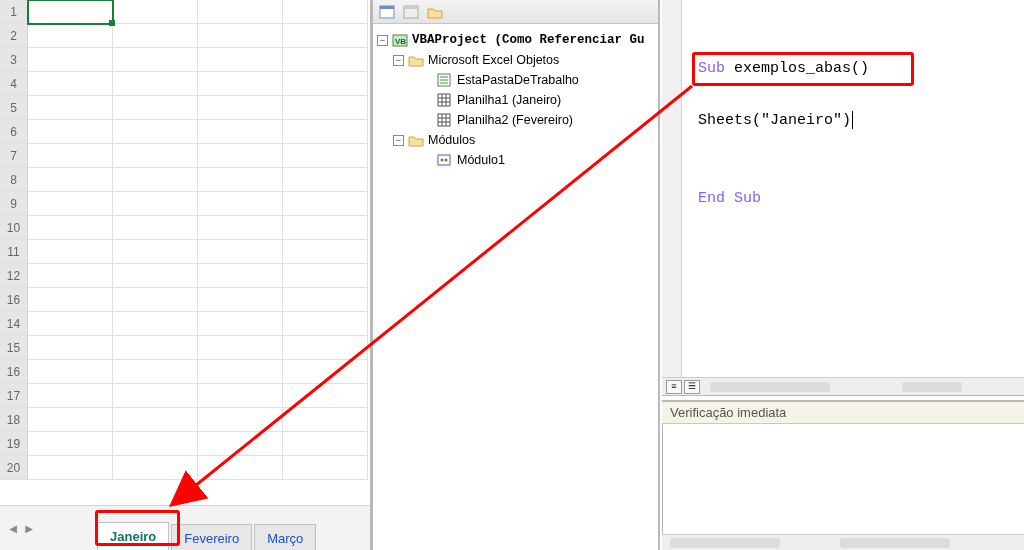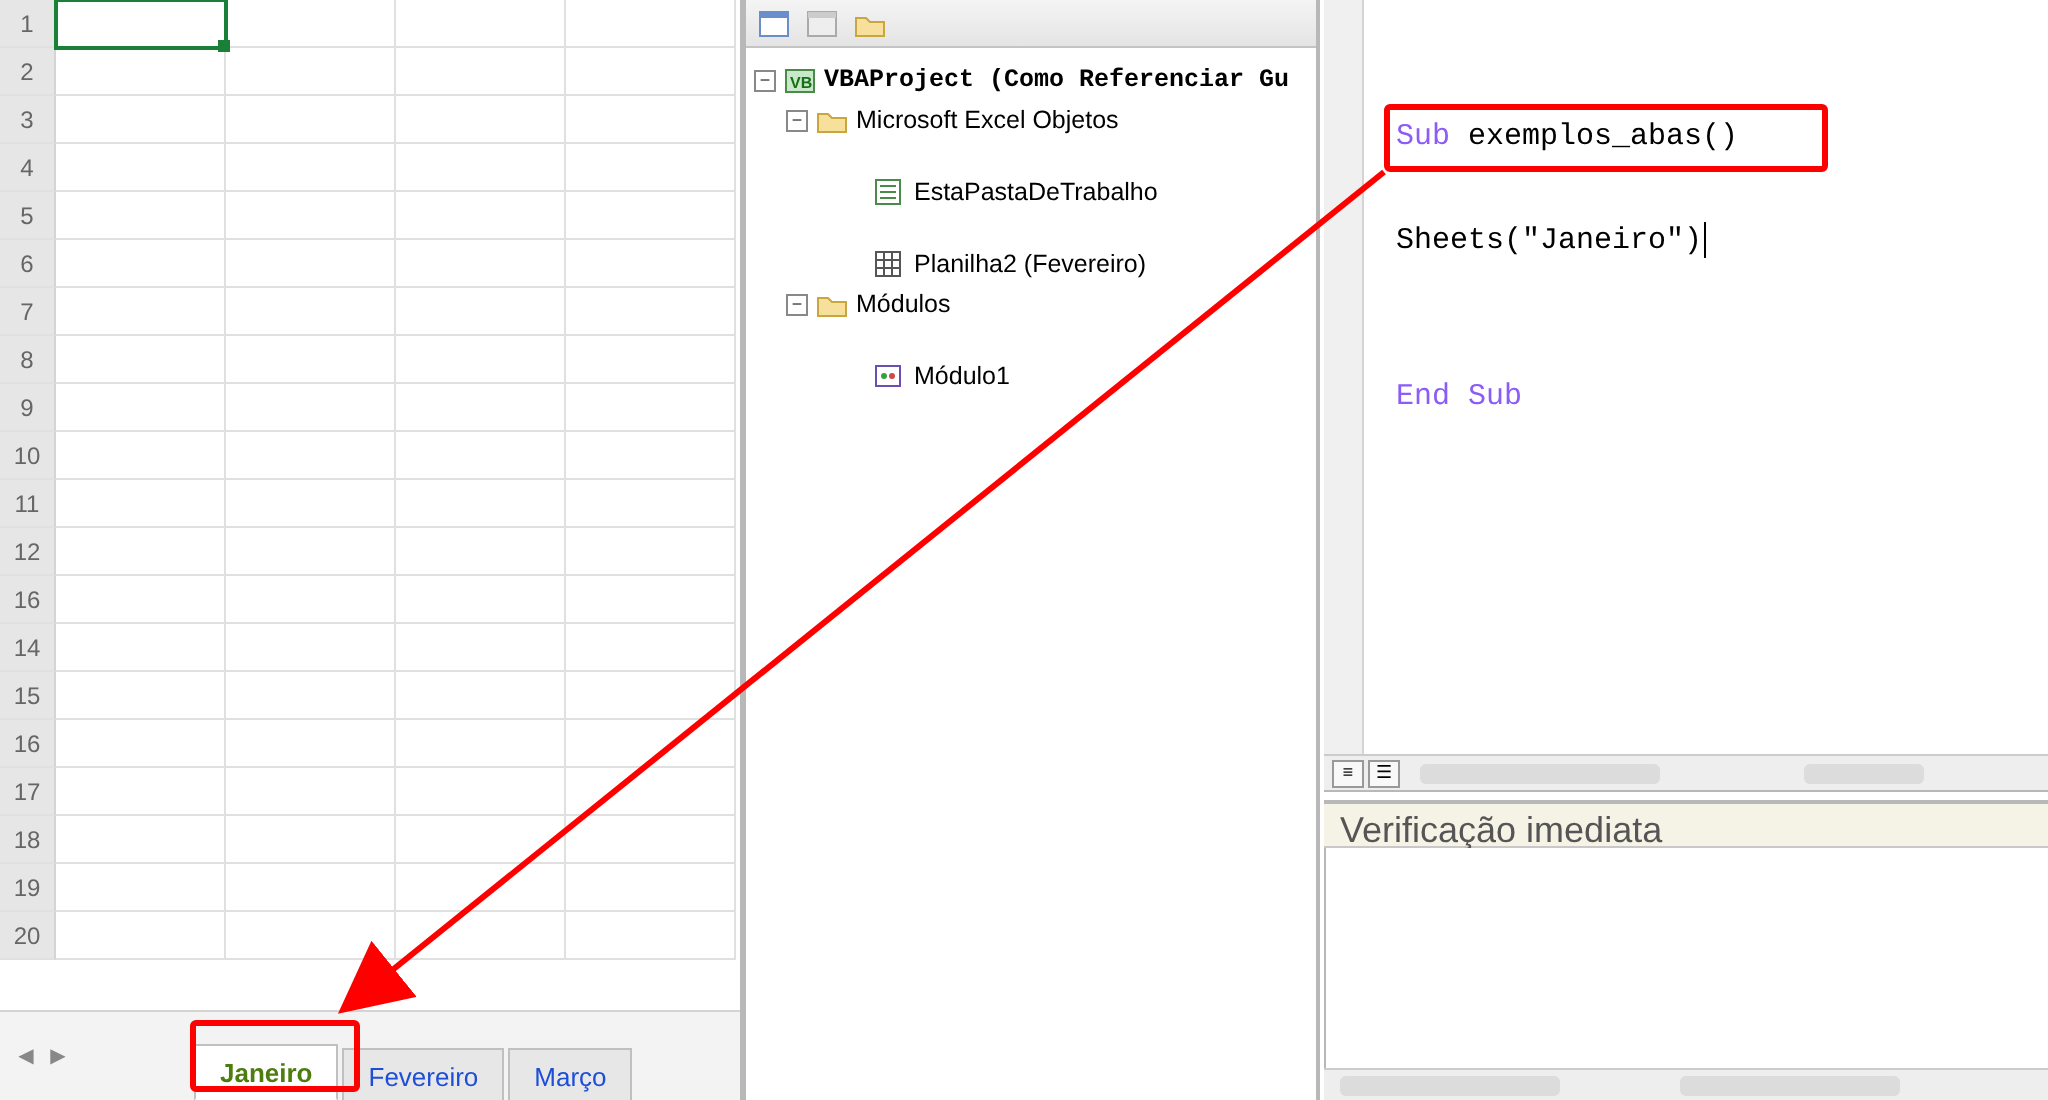--- a/index.html
+++ b/index.html
@@ -106,21 +106,21 @@
     border-bottom: none;
     background: #e7e7e7;
     color: #1d4ed8;
     margin-right: 2px;
     font-size: 13px;
     position: relative;
     top: 1px;
   }
   .sheet-tab.active {
     background: #fff;
-    color: #4d7c0f;
+    color: #0f766e;
     font-weight: 600;
     border-bottom: 2px solid #fff;
   }
 
   .highlight-tab {
     position: absolute;
     left: 95px;
     bottom: 4px;
     width: 85px; height: 36px;
     border: 3px solid #ff0000;
@@ -160,21 +160,21 @@
     color: #000;
     line-height: 20px;
   }
   .tree-row {
     display: flex;
     align-items: center;
     gap: 4px;
     white-space: nowrap;
   }
   .tree-indent-1 { padding-left: 16px; }
-  .tree-indent-3 { padding-left: 60px; margin-top: 16px; }
+  .tree-indent-3 { padding-left: 60px; }
   .tree-row .toggle {
     width: 11px; height: 11px;
     border: 1px solid #888;
     display: inline-flex;
     align-items: center;
     justify-content: center;
     font-size: 9px;
     line-height: 1;
     color: #333;
     background: #fff;
@@ -255,21 +255,21 @@
   .hscroll-fake.right { margin-left: 70px; width: 60px; }
 
   .immediate-title {
     position: absolute;
     left: 0; top: 400px; right: 0;
     height: 24px;
     background: #F5F2E6;
     border-top: 2px solid #b8b8b8;
     border-bottom: 1px solid #c8c8c8;
     color: #555;
-    font-size: 18px;
+    font-size: 13px;
     padding: 3px 8px;
   }
   .immediate-body {
     position: absolute;
     left: 0; top: 424px; right: 0; bottom: 16px;
     background: #fff;
     border-left: 1px solid #b8b8b8;
   }
   .status-strip {
     position: absolute;
@@ -509,20 +509,29 @@
       </span>
       <span>EstaPastaDeTrabalho</span>
     </div>
     <div class="tree-row tree-indent-3">
       <span class="ico">
         <svg width="14" height="14">
             <rect x="1" y="1" width="12" height="12" fill="#fff" stroke="#555"></rect>
             <path d="M1 5 h12 M1 9 h12 M5 1 v12 M9 1 v12" stroke="#555"></path>
           </svg>
       </span>
+      <span>Planilha1 (Janeiro)</span>
+    </div>
+    <div class="tree-row tree-indent-3">
+      <span class="ico">
+        <svg width="14" height="14">
+            <rect x="1" y="1" width="12" height="12" fill="#fff" stroke="#555"></rect>
+            <path d="M1 5 h12 M1 9 h12 M5 1 v12 M9 1 v12" stroke="#555"></path>
+          </svg>
+      </span>
       <span>Planilha2 (Fevereiro)</span>
     </div>
 
     <div class="tree-row tree-indent-1">
       <span class="toggle">−</span>
       <span class="ico">
         <svg width="16" height="14">
             <path d="M1 4 h5 l2 2 h7 v7 h-14 z" fill="#f7df9c" stroke="#caa63e"></path>
           </svg>
       </span>

